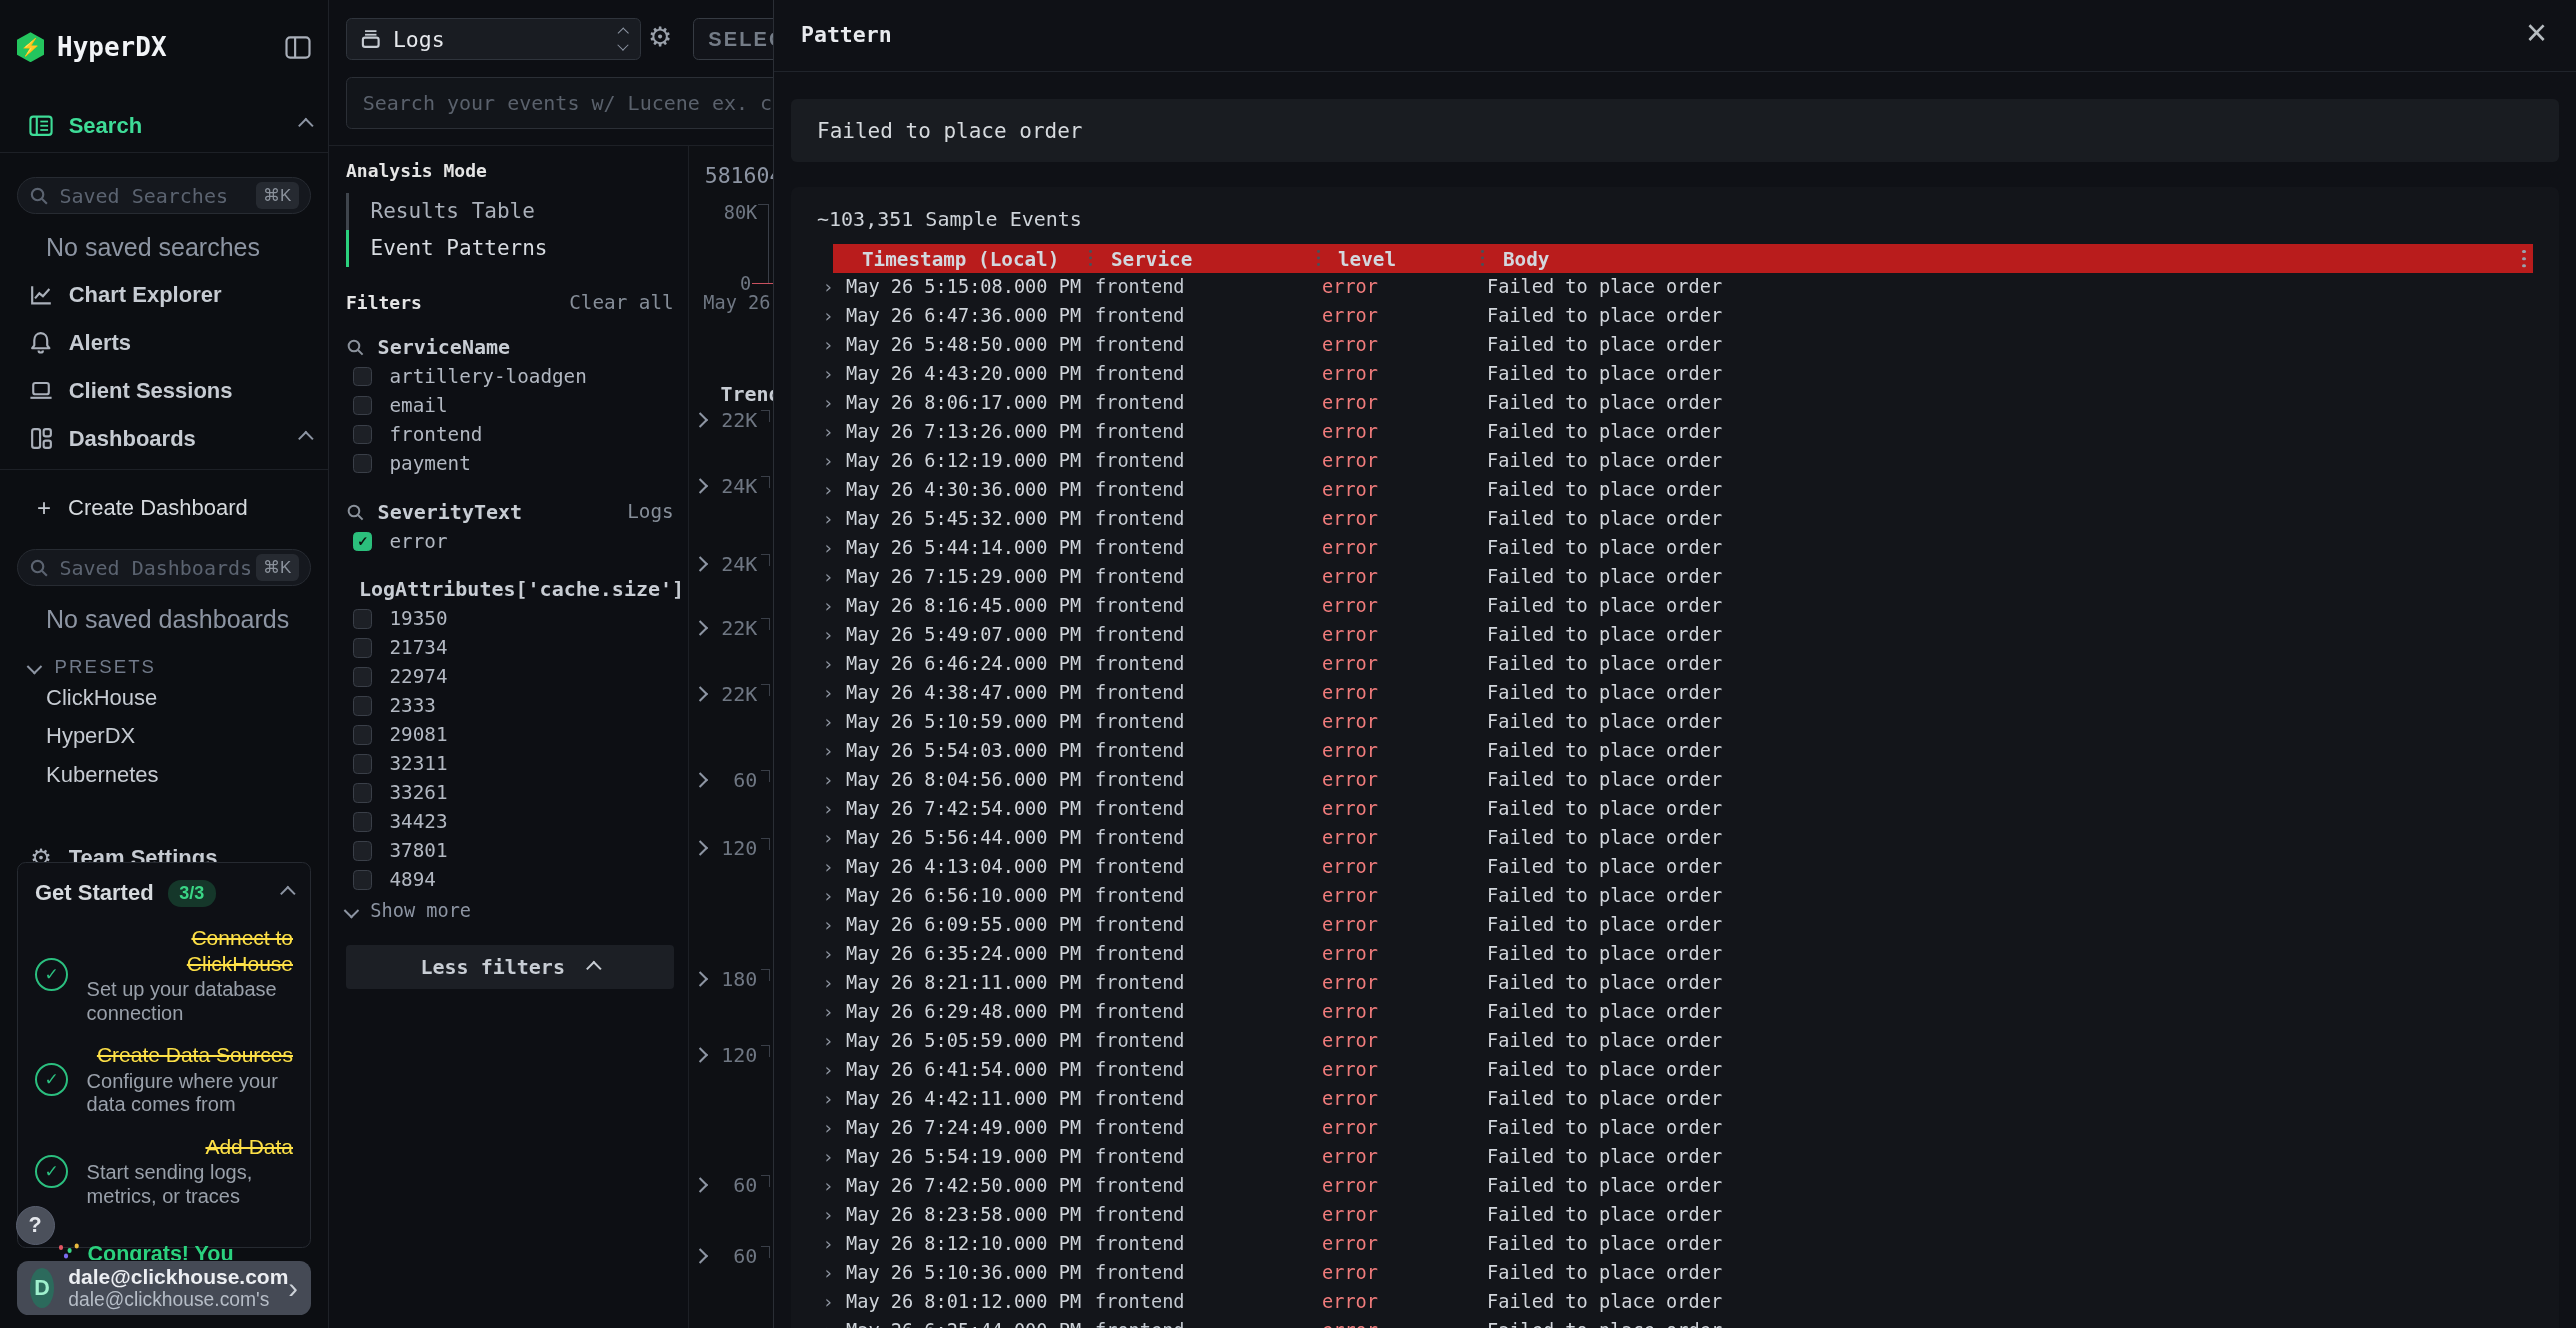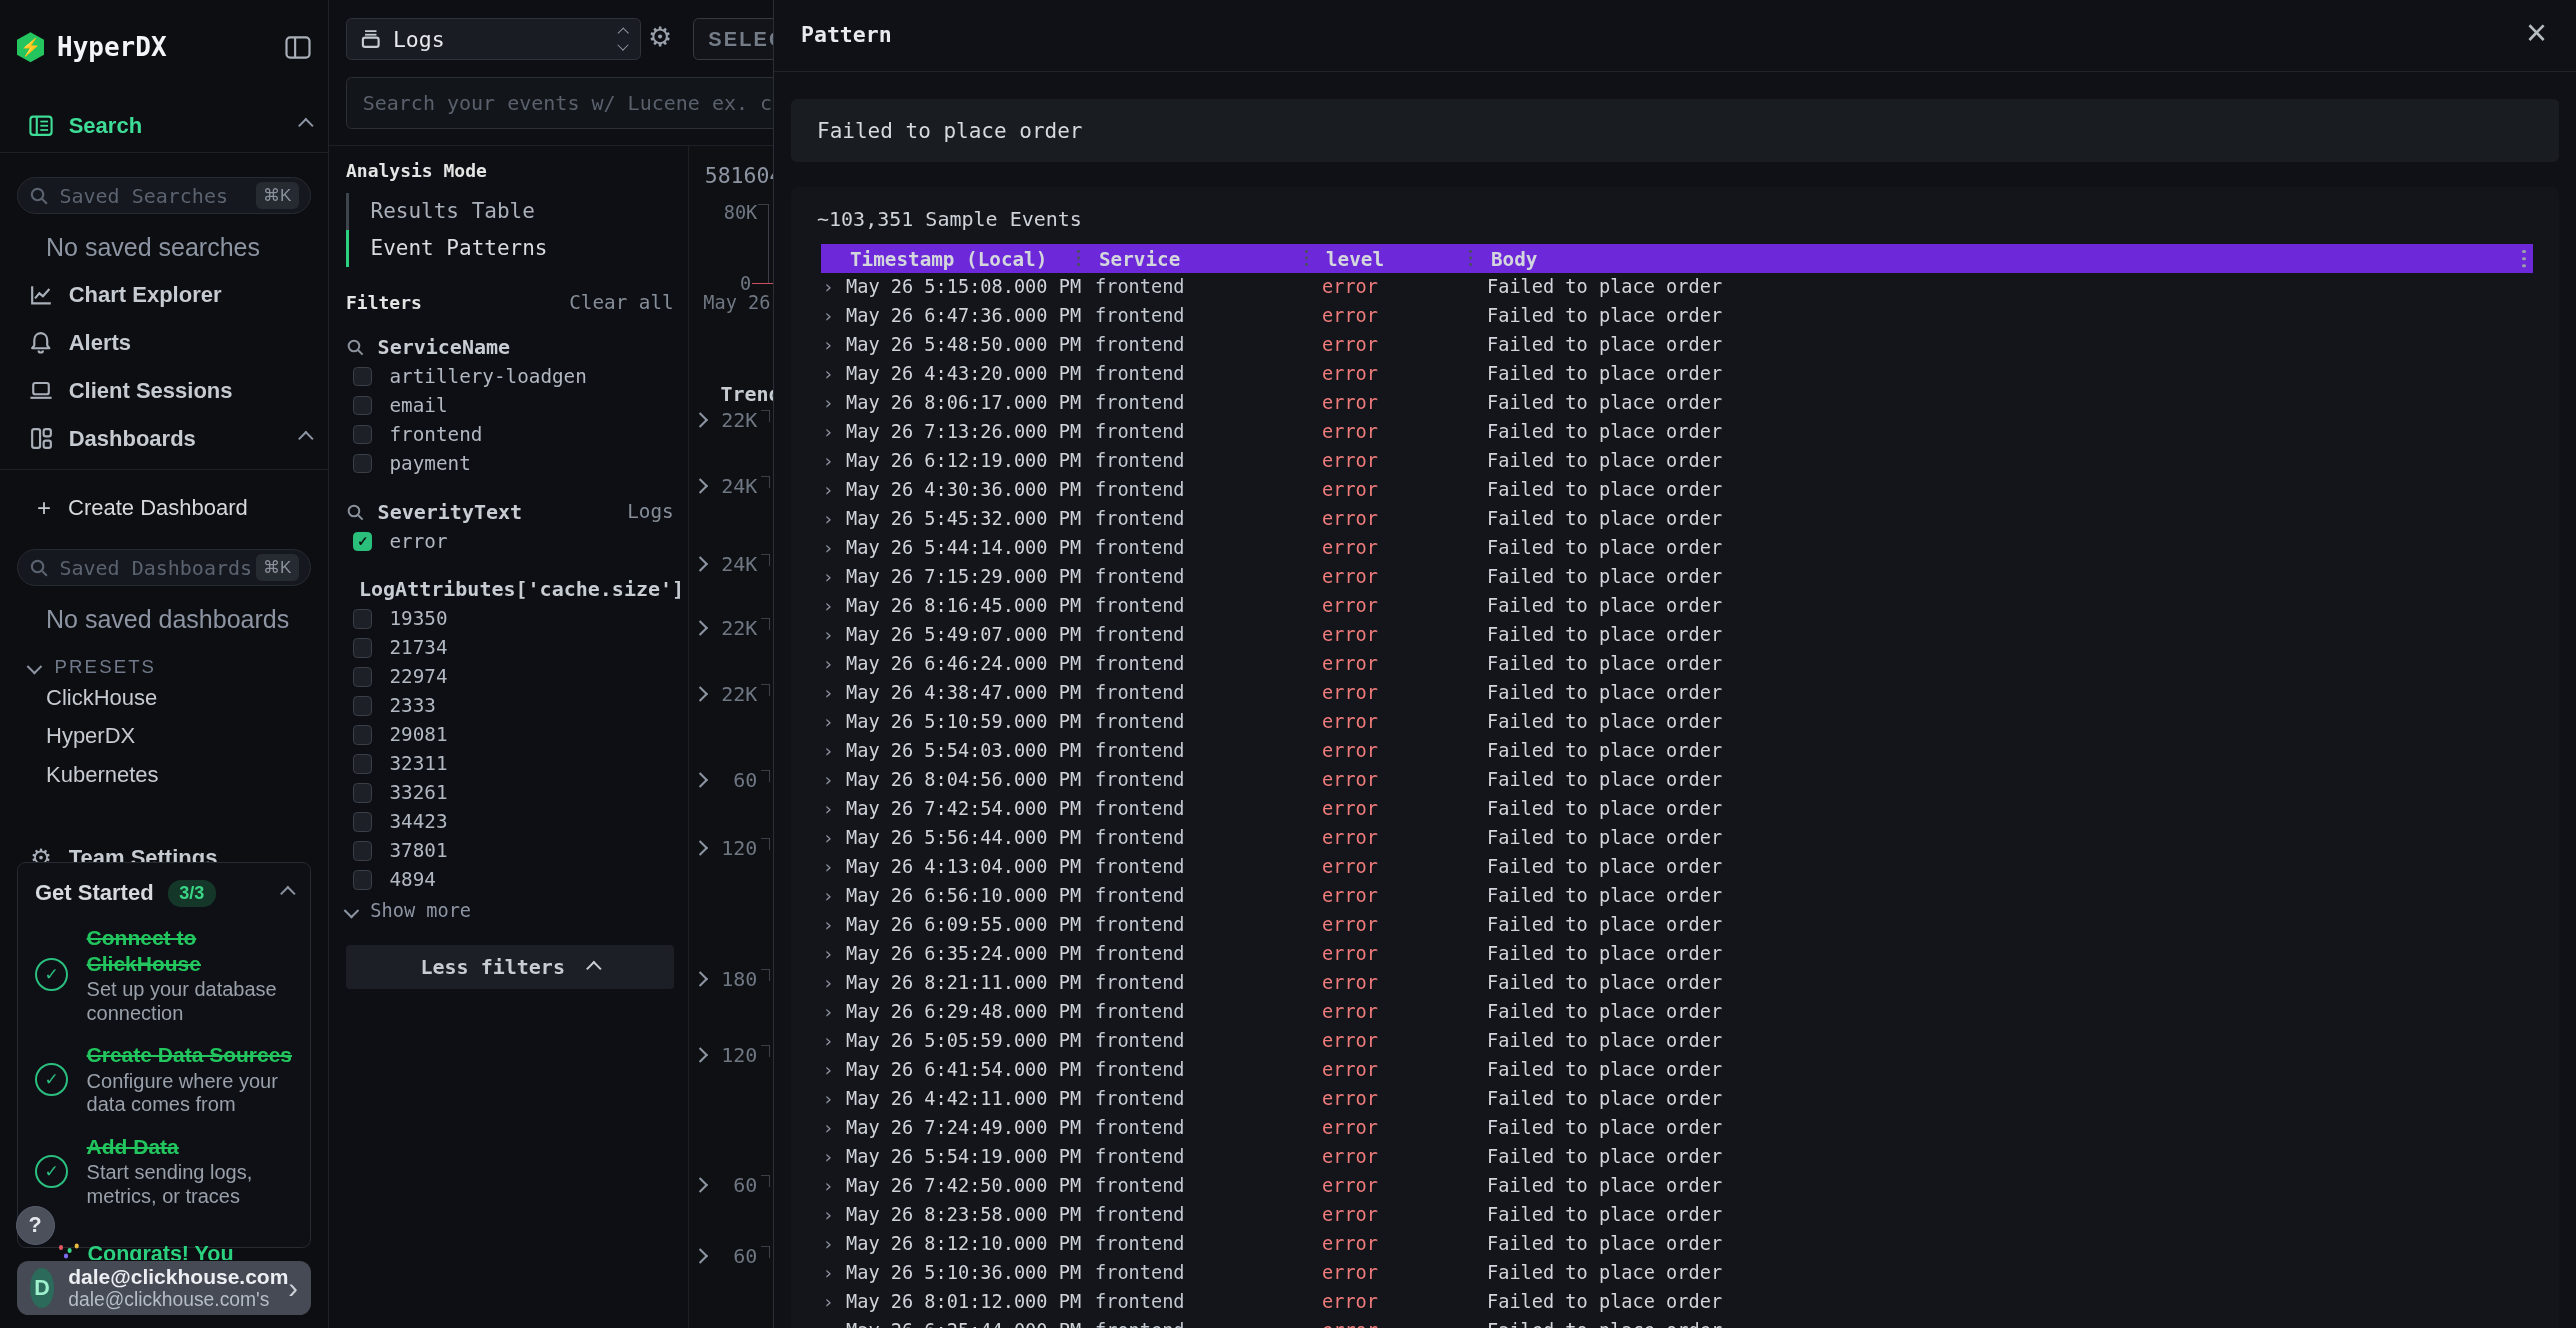--- a/index.html
+++ b/index.html
@@ -40,21 +40,21 @@
   #gs-card{position:absolute;left:17px;right:17px;top:862px;height:386px;border:1.4px solid #262a31;
            border-radius:8.6px;background:#0e1015;box-sizing:border-box;padding:15.7px 17px;overflow:hidden;}
   #gs-head{display:flex;align-items:center;height:29px;}
   #gs-title{font-size:22px;font-weight:bold;color:#d6dade;}
   #gs-badge{margin-left:14.3px;background:#15372a;color:#3ad585;font-weight:bold;font-size:18px;
             border-radius:13px;padding:2.9px 11.4px;}
   .gs-item{display:flex;align-items:center;margin-top:17px;}
   .gs-check{flex:0 0 33px;height:33px;border:2.1px solid #2bbf7f;border-radius:50%;color:#2bbf7f;
             display:flex;align-items:center;justify-content:center;font-size:17px;box-sizing:border-box;margin-right:18.6px;}
   .gs-text{width:215px;}
-  .gs-item-title{font-size:21px;font-weight:bold;color:#22c55e;text-decoration:line-through;line-height:26px;}
+  .gs-item-title{font-size:21px;font-weight:normal;color:#fde047;text-decoration:line-through;line-height:26px;text-align:right;}
   .gs-item-desc{font-size:20px;color:#99a0aa;line-height:23.6px;margin-top:1.4px;}
   #help-btn{position:absolute;left:15.7px;top:1206px;width:39px;height:39px;border-radius:50%;background:#4b505b;
             color:#e4e7ec;font-size:21.5px;font-weight:bold;display:flex;align-items:center;justify-content:center;
             border:1.4px solid #5a6070;box-sizing:border-box;z-index:3;}
   #confetti-strip{position:absolute;left:56px;top:1241px;width:243px;height:18.6px;overflow:hidden;z-index:1;}
   #confetti-dots{position:absolute;left:2.9px;top:4.3px;width:4.3px;height:4.3px;border-radius:50%;background:#e25563;
                  box-shadow:8.6px 2.9px 0 #3ad585,15.7px -1.4px 0 #e8b93e,5px 8.6px 0 #7b6cf0;}
   #confetti-text{position:absolute;left:31.5px;top:1.4px;font-size:21.5px;font-weight:bold;color:#2bd17e;}
   #user-chip{position:absolute;left:17px;right:17px;top:1261px;height:54px;background:rgba(73,78,90,0.95);
              border-radius:11.4px;display:flex;align-items:center;padding:0 13px;box-sizing:border-box;z-index:2;}
@@ -127,21 +127,21 @@
                font-family:"DejaVu Sans Mono",monospace;}
   #modal-close{position:absolute;right:29px;top:11.4px;font-size:36px;color:#b6bcc0;cursor:pointer;line-height:43px;}
   #pattern-box{position:absolute;left:17px;right:17px;top:99px;height:63px;background:#191c21;border-radius:5.7px;
                display:flex;align-items:center;padding:0 26px;box-sizing:border-box;}
   #pattern-text{font-family:"DejaVu Sans Mono",monospace;font-size:21px;color:#d6dade;}
   #events-card{position:absolute;left:17px;right:17px;top:187px;bottom:0;background:#13151a;
                border-radius:7.2px 7.2px 0 0;overflow:hidden;}
   #events-title{position:absolute;left:26px;top:20px;font-family:"DejaVu Sans Mono",monospace;
                 font-size:20px;color:#ced3d9;}
   #etable{position:absolute;left:26px;right:26px;top:57px;bottom:0;}
-  #ehead{position:absolute;left:4px;right:0;top:0;height:29px;background:#6d28d9;}
+  #ehead{position:absolute;left:16px;right:0;top:0;height:29px;background:#b91c1c;}
   .hcell{position:absolute;top:4.3px;font-family:"DejaVu Sans Mono",monospace;font-weight:bold;font-size:19.3px;color:#d3d7dd;}
   .coldots{position:absolute;top:6.4px;width:2.9px;height:2.9px;border-radius:50%;background:#4a5058;
            box-shadow:0 6.4px 0 #4a5058,0 13px 0 #4a5058;}
   #kebab{position:absolute;right:7.2px;top:5.7px;width:3.6px;height:3.6px;border-radius:50%;background:#9aa1ab;
          box-shadow:0 7.2px 0 #9aa1ab,0 14.3px 0 #9aa1ab;cursor:pointer;}
   #erows{position:absolute;left:0;right:0;top:29px;bottom:0;overflow:hidden;}
   .erow{position:relative;height:29px;cursor:pointer;}
   .erow span{position:absolute;top:2.9px;font-family:"DejaVu Sans Mono",monospace;font-size:18.6px;white-space:nowrap;}
   .erow .rchev{left:5.7px;color:#8e95a0;font-size:18px;}
   .erow .rts{left:29px;color:#cfd4da;}

